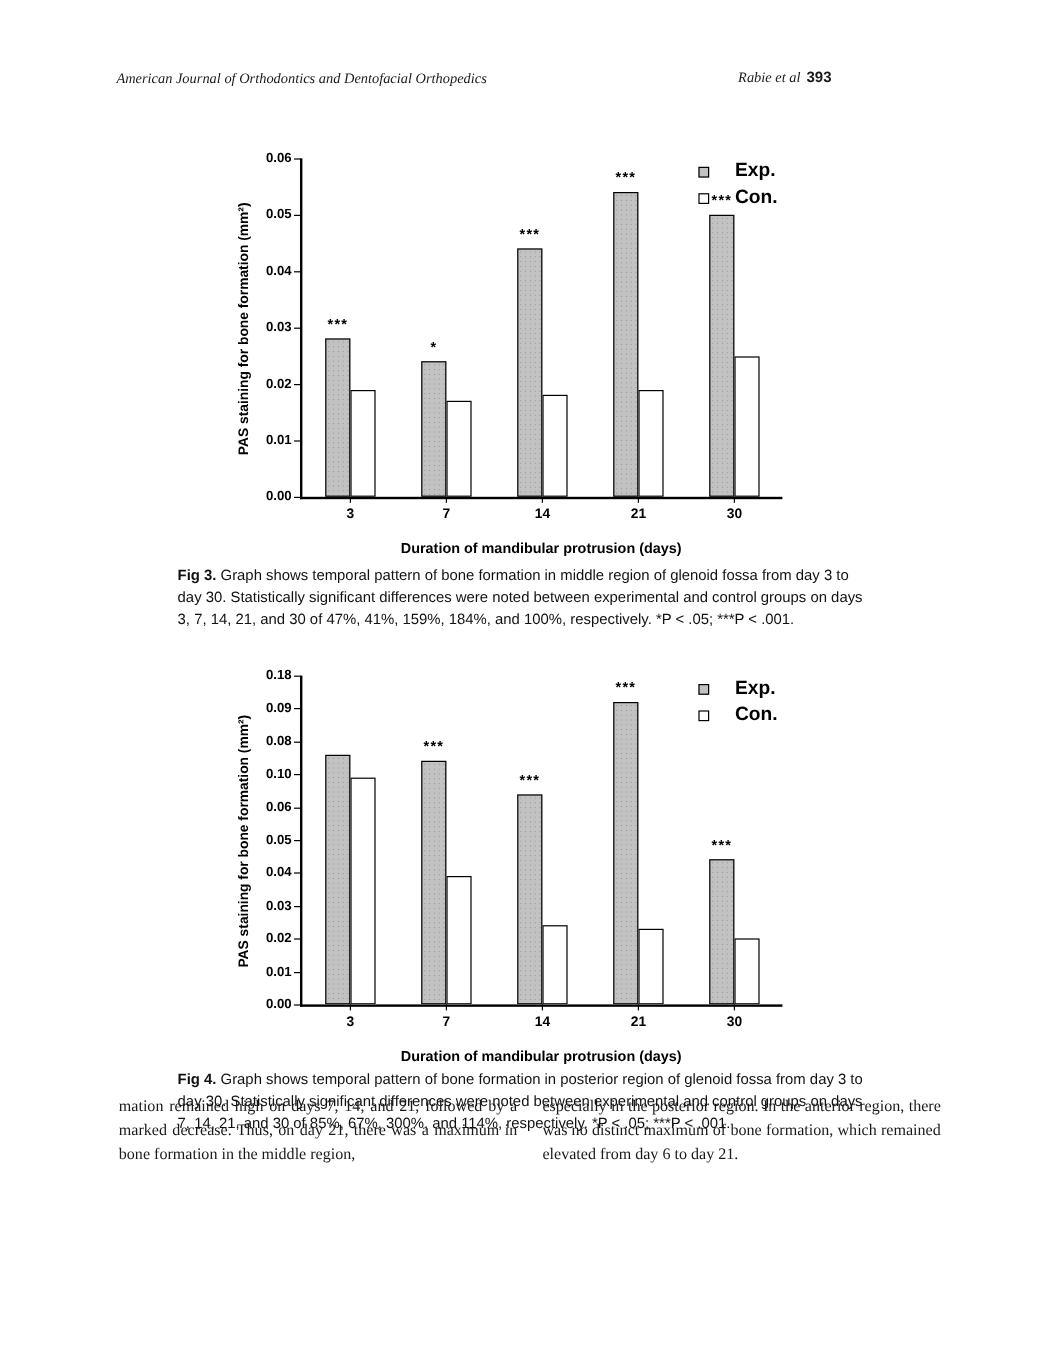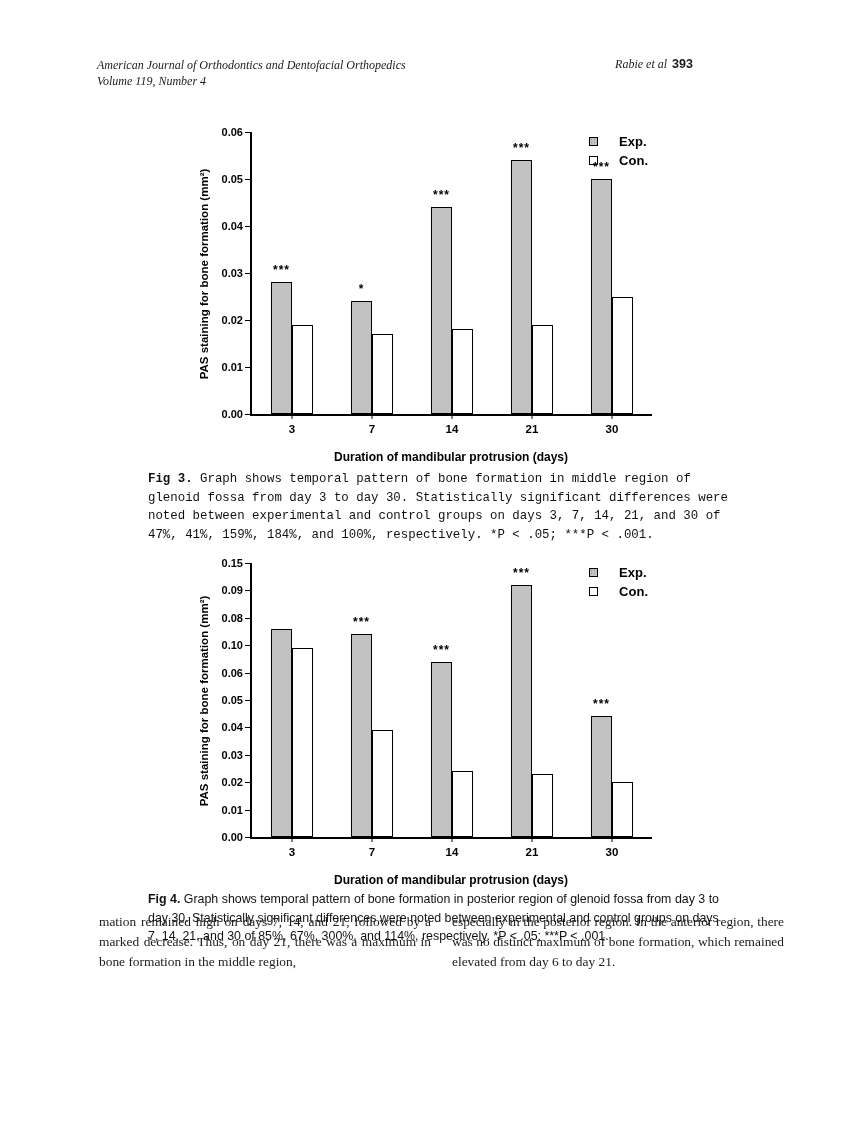--- a/index.html
+++ b/index.html
@@ -68,50 +68,49 @@
     background-size:4px 4px;
   }
   .bar-con { background:#ffffff; }
 
   .sig {
     position:absolute; transform:translateX(-50%);
     font-weight:bold; font-size:12px; letter-spacing:1px; white-space:nowrap;
   }
 
   .legend { position:absolute; top:2px; right:4px; display:flex; flex-direction:column; gap:4px; }
-  .legend-row { display:flex; align-items:center; gap:21px; font-weight:bold; font-size:13px; }
+  .legend-row { display:flex; align-items:center; gap:21px; font-weight:bold; font-size:16px; }
   .swatch { width:9px; height:9px; border:1px solid #000; display:inline-block; flex:0 0 auto; }
   .swatch.bar-exp { background-size:3px 3px; }
 
   
   .caption {
     position:absolute; left:148px; width:580px;
     font-family:"Liberation Sans", sans-serif;
     font-size:12.4px; line-height:1.5; color:#111;
   }
-  .caption--fig3 { top:470px;font-family:Liberation Mono, monospace; }
+  .caption--fig3 { top:470px; }
   .caption--fig4 { top:890px; }
   .cap-label { font-weight:bold; }
 
   
   .bodycol {
     position:absolute; top:912px; width:332px;
     font-size:13.4px; line-height:1.5; text-align:justify;
   }
   .bodycol--left  { left:99px; }
   .bodycol--right { left:452px; }
 </style>
 </head>
 <body>
 
 <div class="page">
 
   <div class="header-left">
     <div>American Journal of Orthodontics and Dentofacial Orthopedics</div>
-    <div>Volume 119, Number 4</div>
   </div>
   <div class="header-right">
     <span class="authors">Rabie et al</span><span class="pageno">393</span>
   </div>
 
   <div class="chart chart--fig3">
     <div class="ylabel">PAS staining for bone formation (mm²)</div>
     <div class="plot">
       <div class="legend">
           <div class="legend-row">
@@ -198,21 +197,21 @@
         <div class="ytick-label" style="top: 137px;">0.05</div>
         <div class="ytick-mark" style="top: 109.6px;"></div>
         <div class="ytick-label" style="top: 109.6px;">0.06</div>
         <div class="ytick-mark" style="top: 82.2px;"></div>
         <div class="ytick-label" style="top: 82.2px;">0.10</div>
         <div class="ytick-mark" style="top: 54.8px;"></div>
         <div class="ytick-label" style="top: 54.8px;">0.08</div>
         <div class="ytick-mark" style="top: 27.4px;"></div>
         <div class="ytick-label" style="top: 27.4px;">0.09</div>
         <div class="ytick-mark" style="top: 0px;"></div>
-        <div class="ytick-label" style="top: 0px;">0.15</div>
+        <div class="ytick-label" style="top: 0px;">0.18</div>
         <div class="bar bar-exp" style="left: 19px; width: 21px; height: 208.24px;"></div>
         <div class="bar bar-con" style="left: 40px; width: 21px; height: 189.06px;"></div>
         <div class="xtick-mark" style="left: 40px;"></div>
         <div class="xtick-label" style="left: 40px;">3</div>
         <div class="bar bar-exp" style="left: 99px; width: 21px; height: 202.76px;"></div>
         <div class="bar bar-con" style="left: 120px; width: 21px; height: 106.86px;"></div>
         <div class="sig" style="left: 109.5px; bottom: 207.76px;">***</div>
         <div class="xtick-mark" style="left: 120px;"></div>
         <div class="xtick-label" style="left: 120px;">7</div>
         <div class="bar bar-exp" style="left: 179px; width: 21px; height: 175.36px;"></div>

